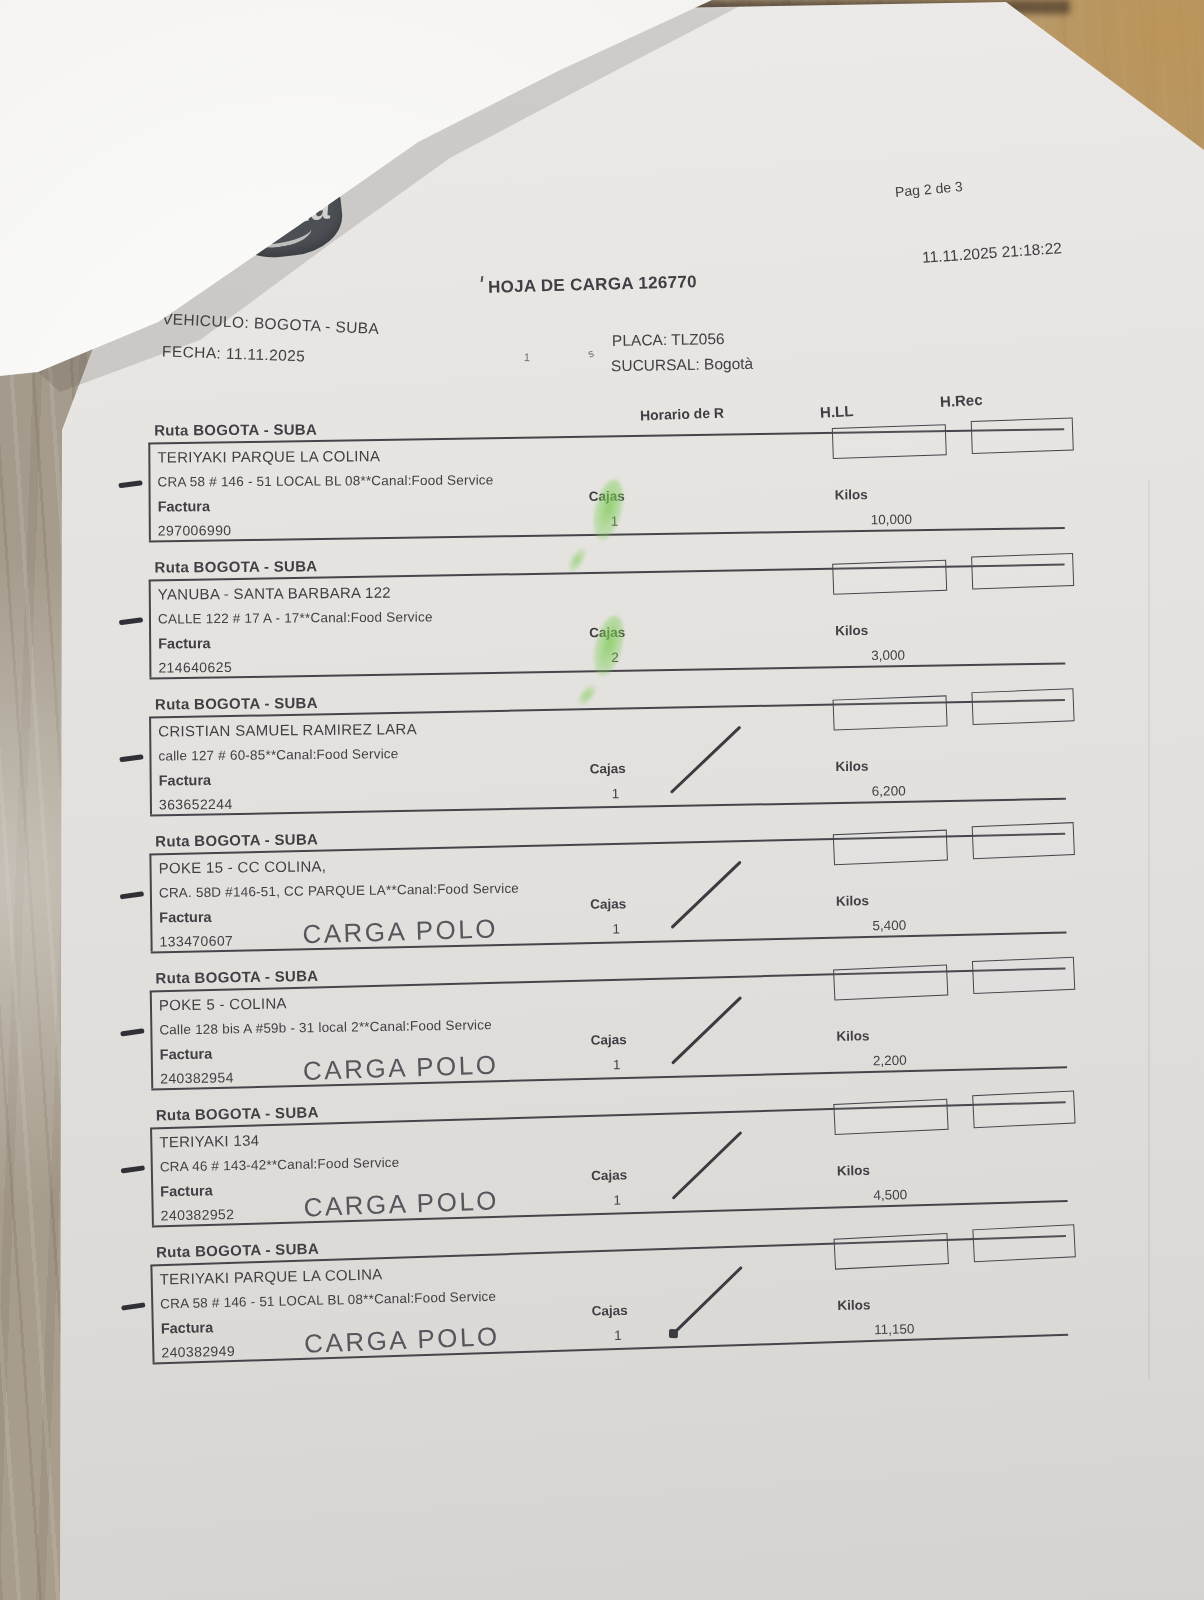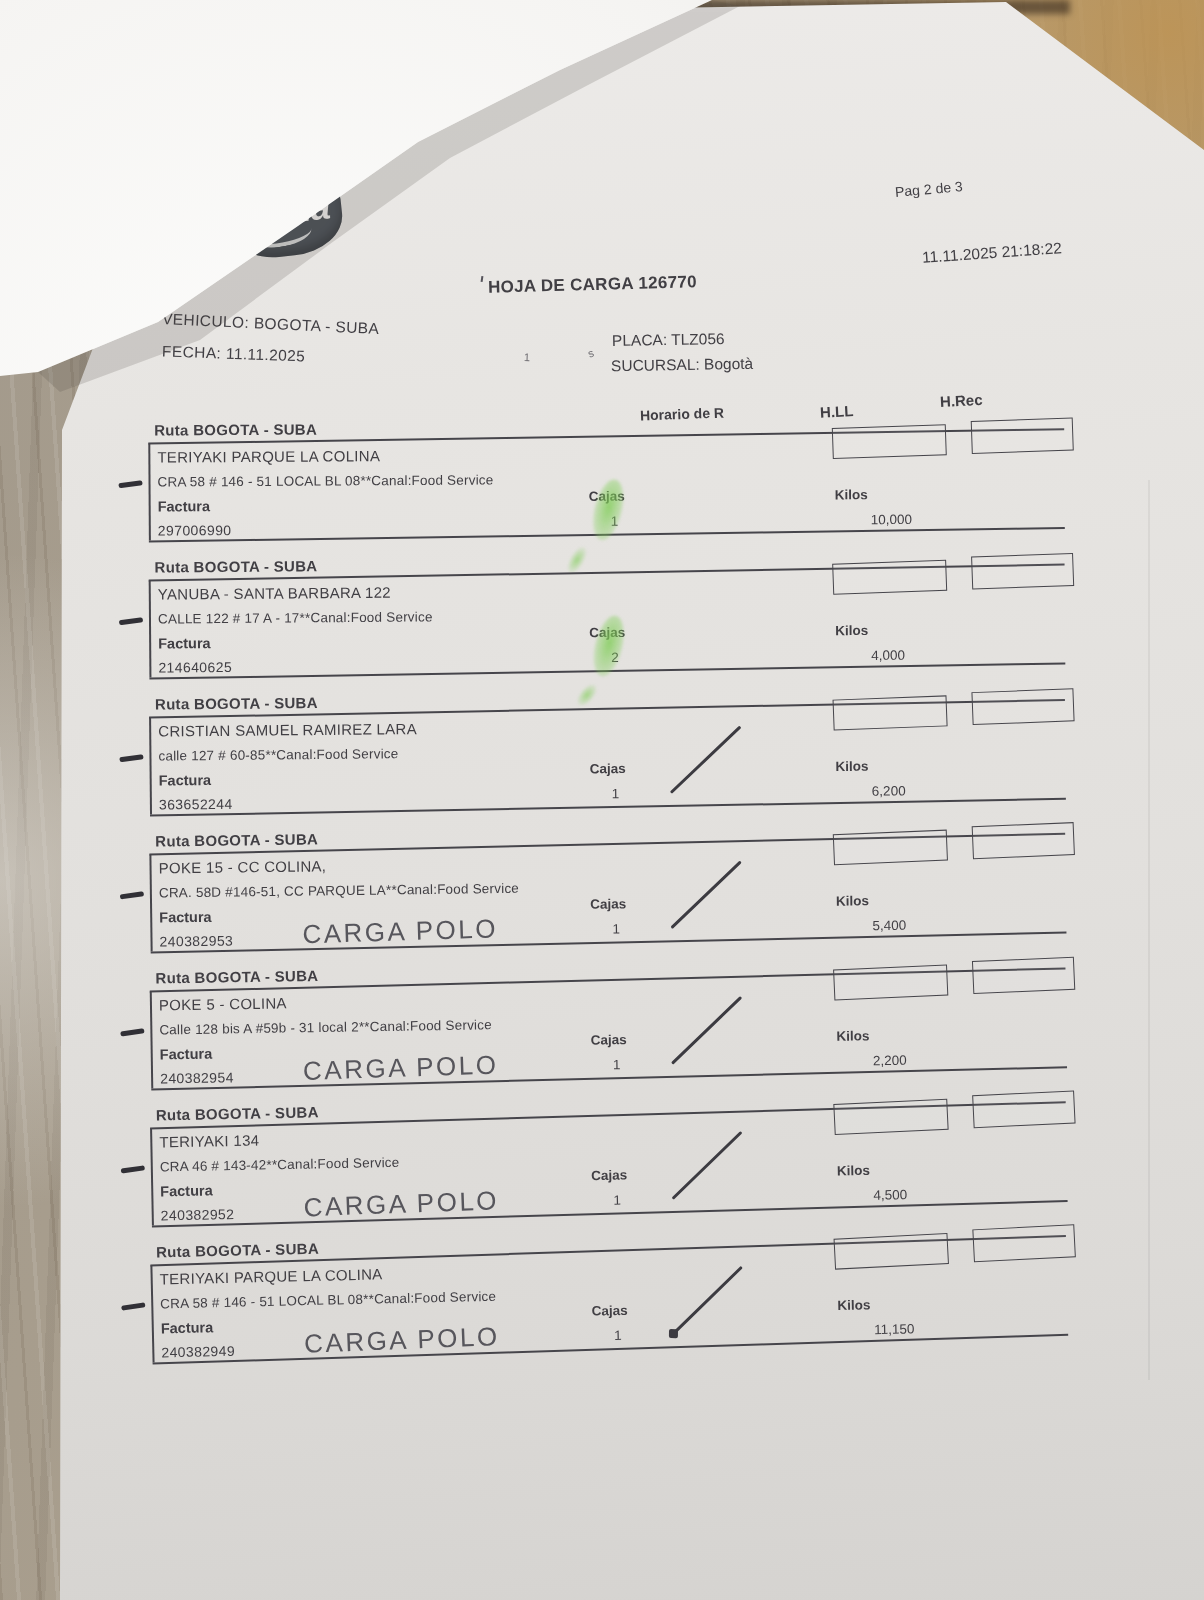--- a/index.html
+++ b/index.html
@@ -153,21 +153,21 @@
     <div class="topline"></div>
     <div class="leftline"></div>
     <div class="t customer">YANUBA - SANTA BARBARA 122</div>
     <div class="t address">CALLE 122 # 17 A - 17**Canal:Food Service</div>
     <div class="t factura-label">Factura</div>
     <div class="t factura-num">214640625</div>
     <div class="t stamp"></div>
     <div class="t cajas-label">Cajas</div>
     <div class="t cajas-val">2</div>
     <div class="t kilos-label">Kilos</div>
-    <div class="t kilos-val">4,000</div>
+    <div class="t kilos-val">3,000</div>
     <div class="hll-box"></div>
     <div class="hrec-box"></div>
     <div class="bottomline"></div>
 
     <div class="hl"></div>
   </div>
 
   <div class="section ann-slash">
     <div class="left-tick"></div>
     <div class="t ruta">Ruta BOGOTA - SUBA</div>
@@ -190,21 +190,21 @@
   </div>
 
   <div class="section ann-slash">
     <div class="left-tick"></div>
     <div class="t ruta">Ruta BOGOTA - SUBA</div>
     <div class="topline"></div>
     <div class="leftline"></div>
     <div class="t customer">POKE 15 - CC COLINA,</div>
     <div class="t address">CRA. 58D #146-51, CC PARQUE LA**Canal:Food Service</div>
     <div class="t factura-label">Factura</div>
-    <div class="t factura-num">240382953</div>
+    <div class="t factura-num">133470607</div>
     <div class="t stamp">CARGA POLO</div>
     <div class="t cajas-label">Cajas</div>
     <div class="t cajas-val">1</div>
     <div class="t kilos-label">Kilos</div>
     <div class="t kilos-val">5,400</div>
     <div class="hll-box"></div>
     <div class="hrec-box"></div>
     <div class="bottomline"></div>
     <div class="slash"></div>
 

